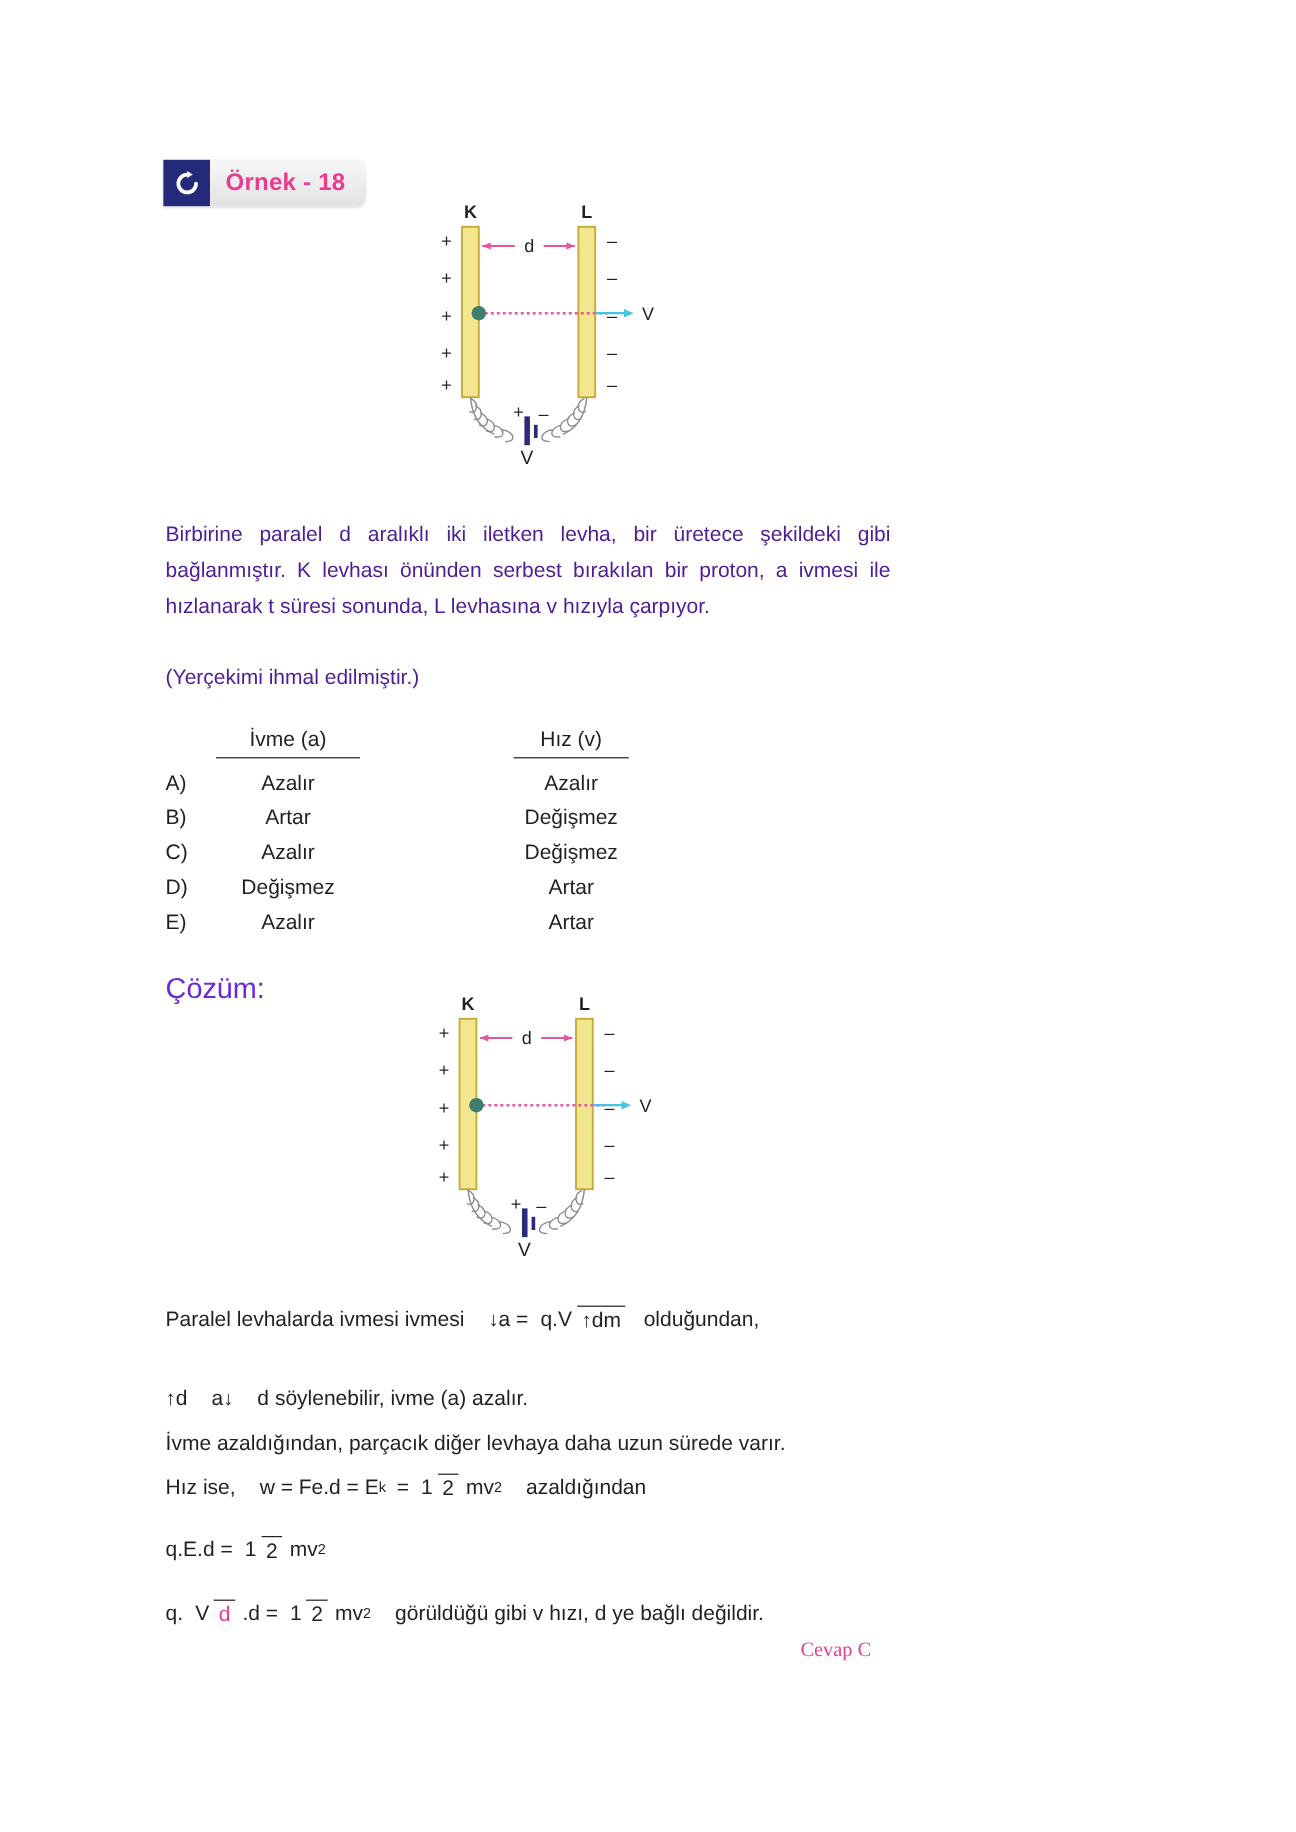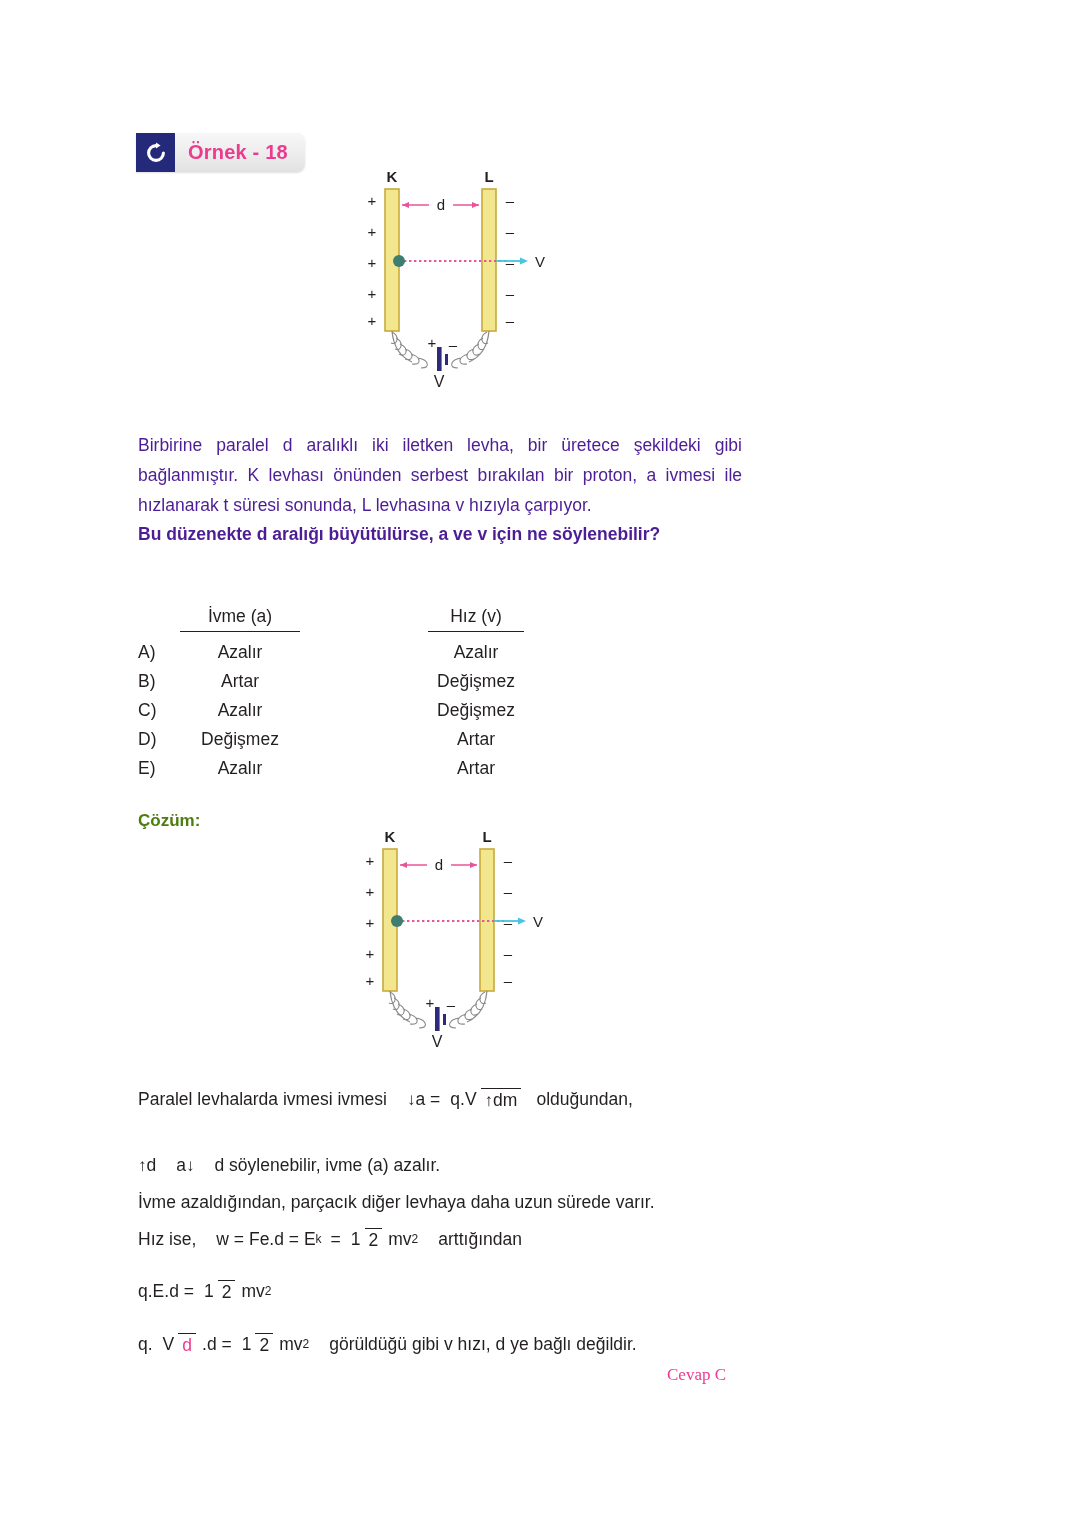--- a/index.html
+++ b/index.html
@@ -56,23 +56,23 @@
     line-height: 30px;
     text-align: justify;
     color: #4c1d95;
   }
   .para.nojust { text-align: left; }
   .para.bold { font-weight: bold; }
 
   .solution-label {
     position: absolute;
     left: 138px;
-    font-size: 17px;
-    font-weight: bold;
-    color: #4d7c0f;
+    font-size: 24px;
+    font-weight: normal;
+    color: #6d28d9;
   }
 
   .answer-note {
     position: absolute;
     font-size: 17px;
     color: #eb3b8f;
   }
 
   
   .opts { position: absolute; left: 138px; top: 606px; width: 560px; }
@@ -180,21 +180,21 @@
 
       <rect x="87" y="179" width="4.6" height="24" fill="#2e2a7a"></rect>
       <rect x="95" y="186" width="3" height="11" fill="#2e2a7a"></rect>
       <text x="82" y="180" font-family="Liberation Sans, sans-serif" font-size="15" fill="#231f20" text-anchor="middle">+</text>
       <text x="103" y="182" font-family="Liberation Sans, sans-serif" font-size="15" fill="#231f20" text-anchor="middle">–</text>
       <text x="89" y="219" font-family="Liberation Sans, sans-serif" font-size="16" fill="#231f20" text-anchor="middle">V</text>
     </svg>
   </div>
 
   <div class="para" style="top:430px;">Birbirine paralel d aralıklı iki iletken levha, bir üretece şekildeki gibi bağlanmıştır. K levhası önünden serbest bırakılan bir proton, a ivmesi ile hızlanarak t süresi sonunda, L levhasına v hızıyla çarpıyor.</div>
-  <div class="para bold nojust" style="top:519px;">Bu düzenekte d aralığı büyütülürse, a ve v için ne söylenebilir?</div>
+  <div class="para nojust" style="top:549px;">(Yerçekimi ihmal edilmiştir.)</div>
 
   <div class="opts">
     <div class="hdr">
       <span class="h1">İvme (a)</span>
       <span class="h2">Hız (v)</span>
     </div>
     <div class="opt-row">
       <span class="ltr">A)</span>
       <span class="c1">Azalır</span>
       <span class="c2">Azalır</span>
@@ -302,21 +302,21 @@
     <sub class="sb">k</sub>
     <span class="sp"></span>
     <span>=</span>
     <span class="frac">
       <span class="num">1</span>
       <span class="den">2</span>
     </span>
     <span>mv</span>
     <sup class="sq">2</sup>
     <span class="sp-lg"></span>
-    <span>arttığından</span>
+    <span>azaldığından</span>
   </div>
 
   <div class="mline" style="top:1280px;">
     <span>q.E.d =</span>
     <span class="frac">
       <span class="num">1</span>
       <span class="den">2</span>
     </span>
     <span>mv</span>
     <sup class="sq">2</sup>

